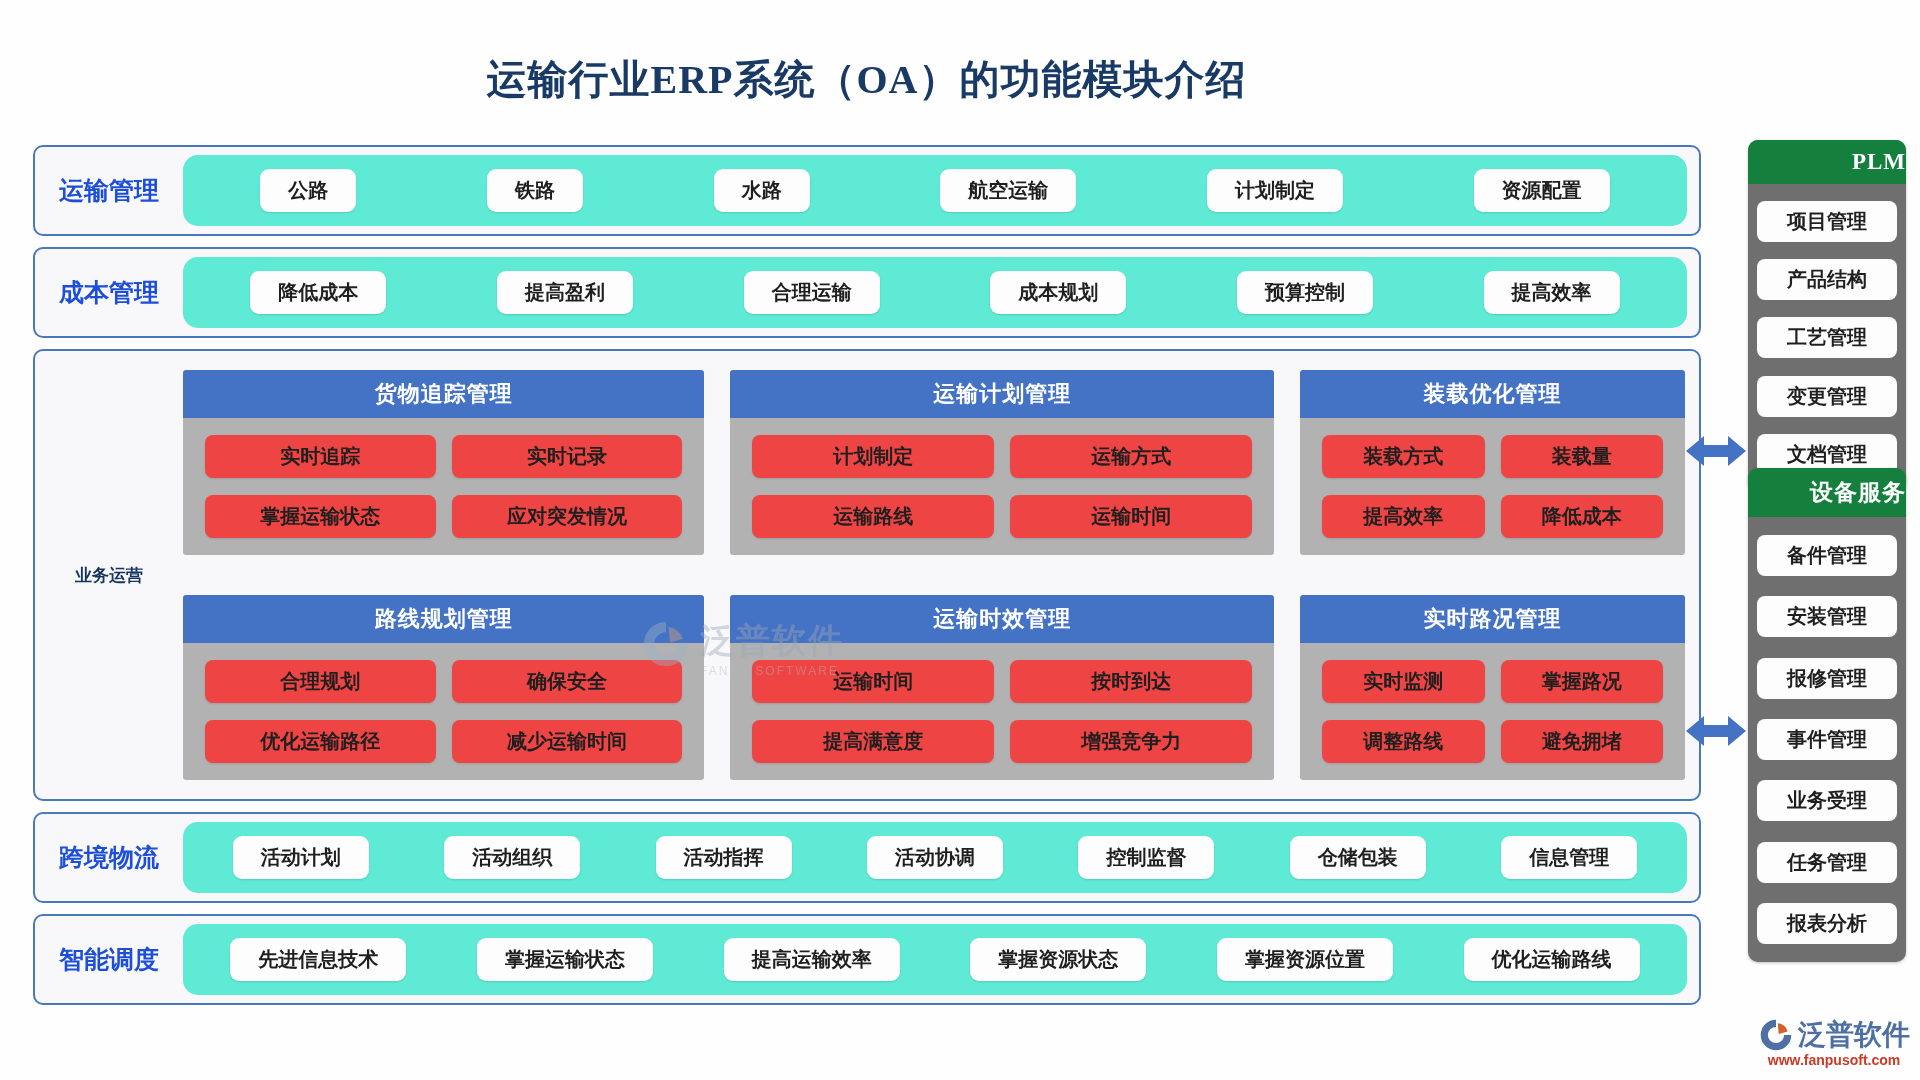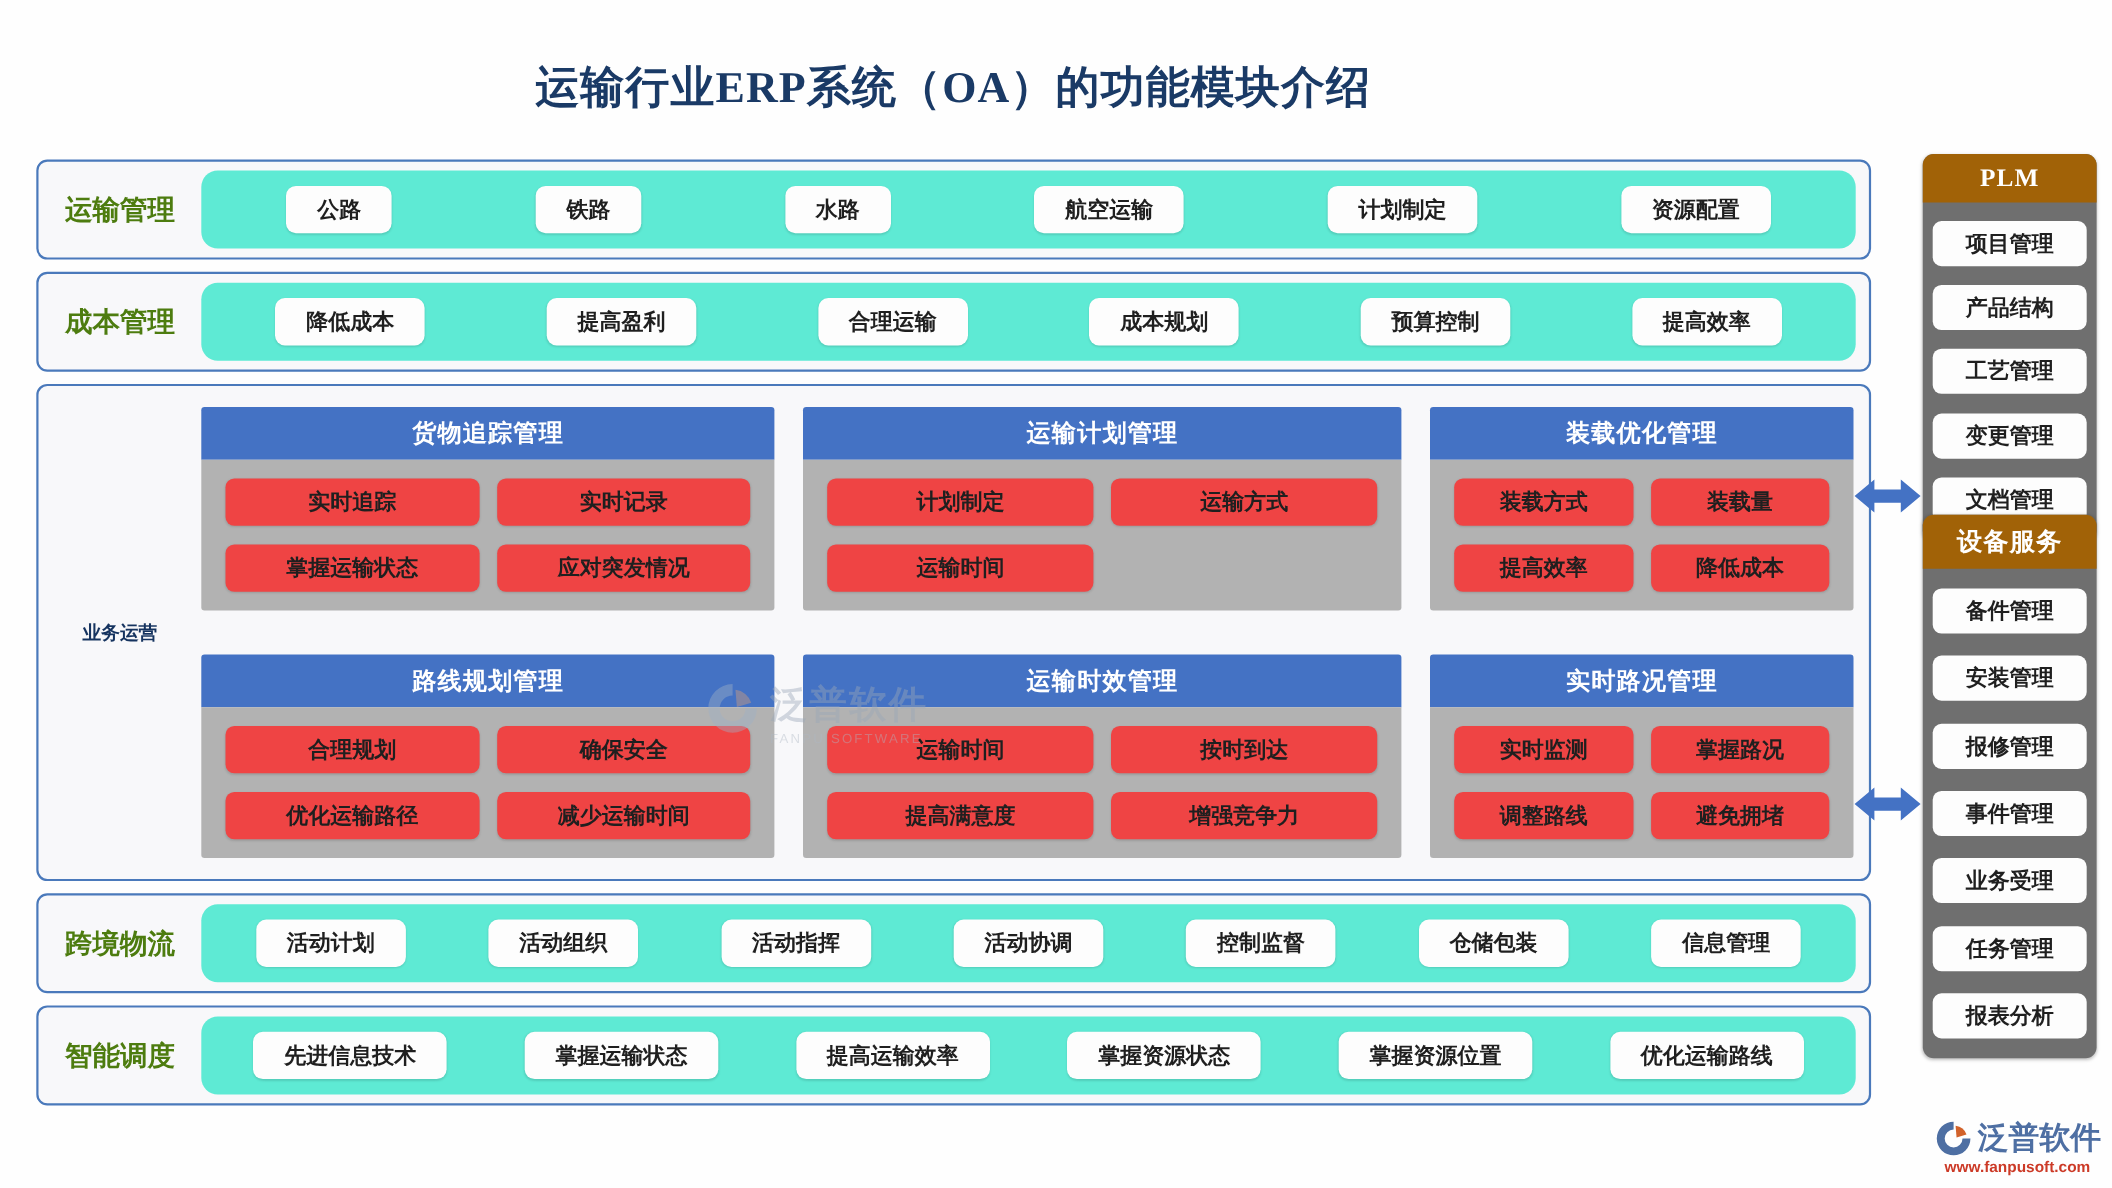--- a/index.html
+++ b/index.html
@@ -16,21 +16,21 @@
     display:flex; flex-direction:column; gap:11px;
   }
 
   
   .row-box {
     border:2px solid #4a79bb; border-radius:10px; background:#f8f8fa;
     display:flex; align-items:center; padding:8px 12px 8px 0; height:91px;
   }
   .row-label {
     width:148px; flex:0 0 148px; text-align:center;
-    font-size:25px; font-weight:bold; color:#4d7c0f; white-space:nowrap;
+    font-size:25px; font-weight:bold; color:#1d4ed8; white-space:nowrap;
   }
   .row-band {
     flex:1; height:100%; background:#5eead4; border-radius:15px;
     display:flex; align-items:center; justify-content:space-around; padding:0 12px;
   }
   .chip {
     background:#fdfdfd; border-radius:9px; padding:8px 28px;
     font-size:20px; font-weight:600; color:#1f1f1f; white-space:nowrap;
     box-shadow:0 1px 2px rgba(0,0,0,0.12);
   }
@@ -66,22 +66,22 @@
 
   
   .side-col {
     position:absolute; left:1748px; width:158px; background:#6f6f6f;
     border-radius:10px; display:flex; flex-direction:column;
     box-shadow:0 1px 3px rgba(0,0,0,0.25);
   }
   .side-col.plm { top:140px; height:352px; }
   .side-col.equip { top:468px; height:494px; }
   .side-header {
-    background:#a16207; color:#fff; font-weight:bold; font-size:23px;
-    text-align:center; padding:9px 16px; border-radius:10px 10px 0 0; letter-spacing:1px;
+    background:#15803d; color:#fff; font-weight:bold; font-size:23px;
+    text-align:right; padding:9px 0; border-radius:10px 10px 0 0; letter-spacing:1px;
   }
   .side-body {
     flex:1; display:flex; flex-direction:column; justify-content:space-around;
     padding:8px 9px;
   }
   .sbtn {
     background:#fdfdfd; border-radius:8px; text-align:center;
     padding:7px 0; font-size:20px; font-weight:600; color:#1f1f1f; white-space:nowrap;
   }
 
@@ -152,20 +152,21 @@
             <div class="pchip">掌握运输状态</div>
             <div class="pchip">应对突发情况</div>
           </div>
         </div>
 
         <div class="panel">
           <div class="panel-header">运输计划管理</div>
           <div class="panel-body">
             <div class="pchip">计划制定</div>
             <div class="pchip">运输方式</div>
+            <div class="pchip">运输路线</div>
             <div class="pchip">运输时间</div>
           </div>
         </div>
 
         <div class="panel">
           <div class="panel-header">装载优化管理</div>
           <div class="panel-body">
             <div class="pchip">装载方式</div>
             <div class="pchip">装载量</div>
             <div class="pchip">提高效率</div>

